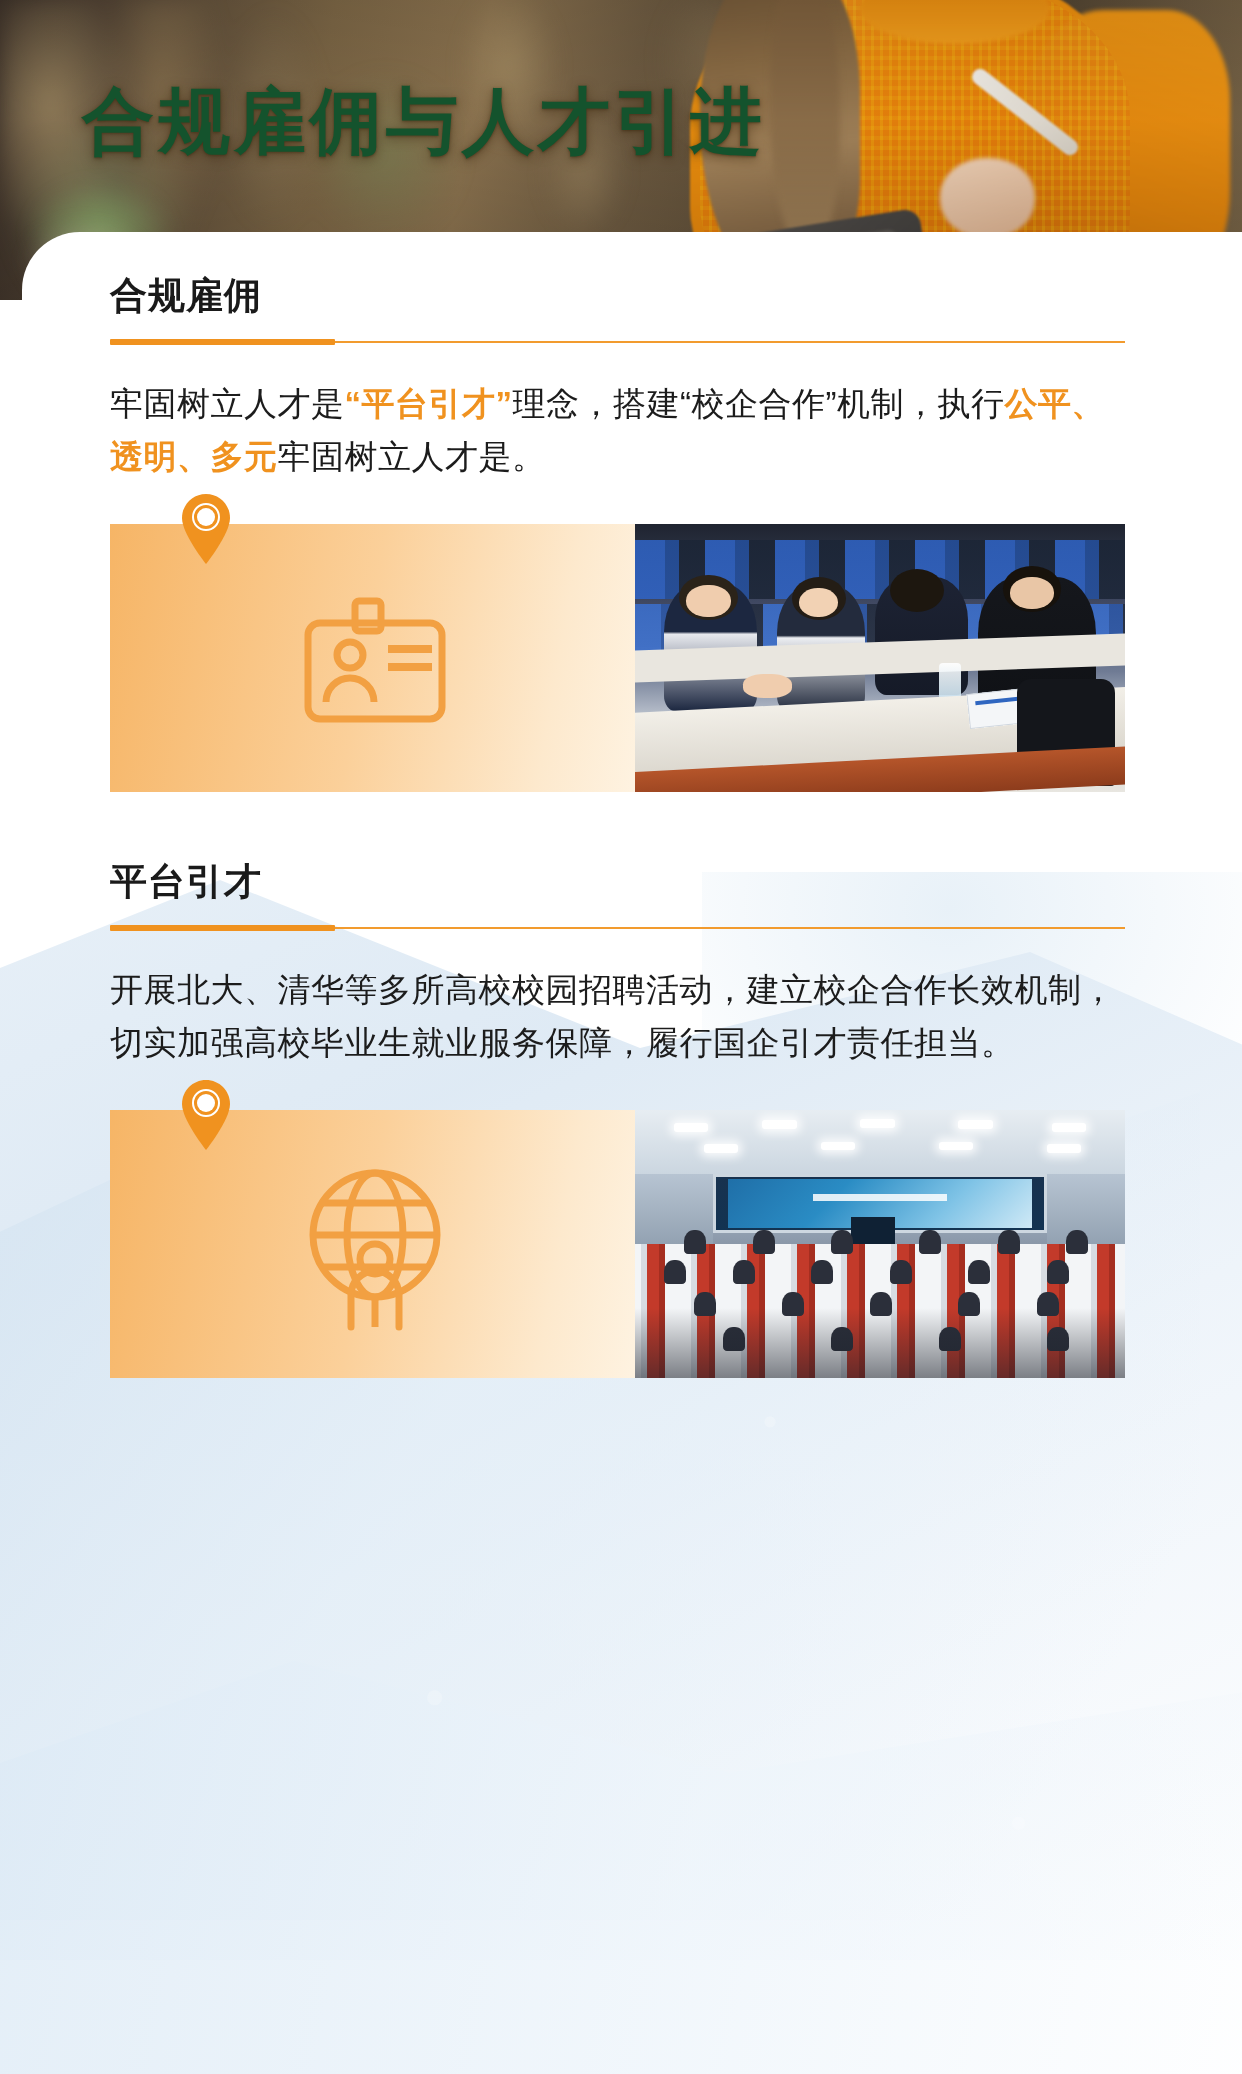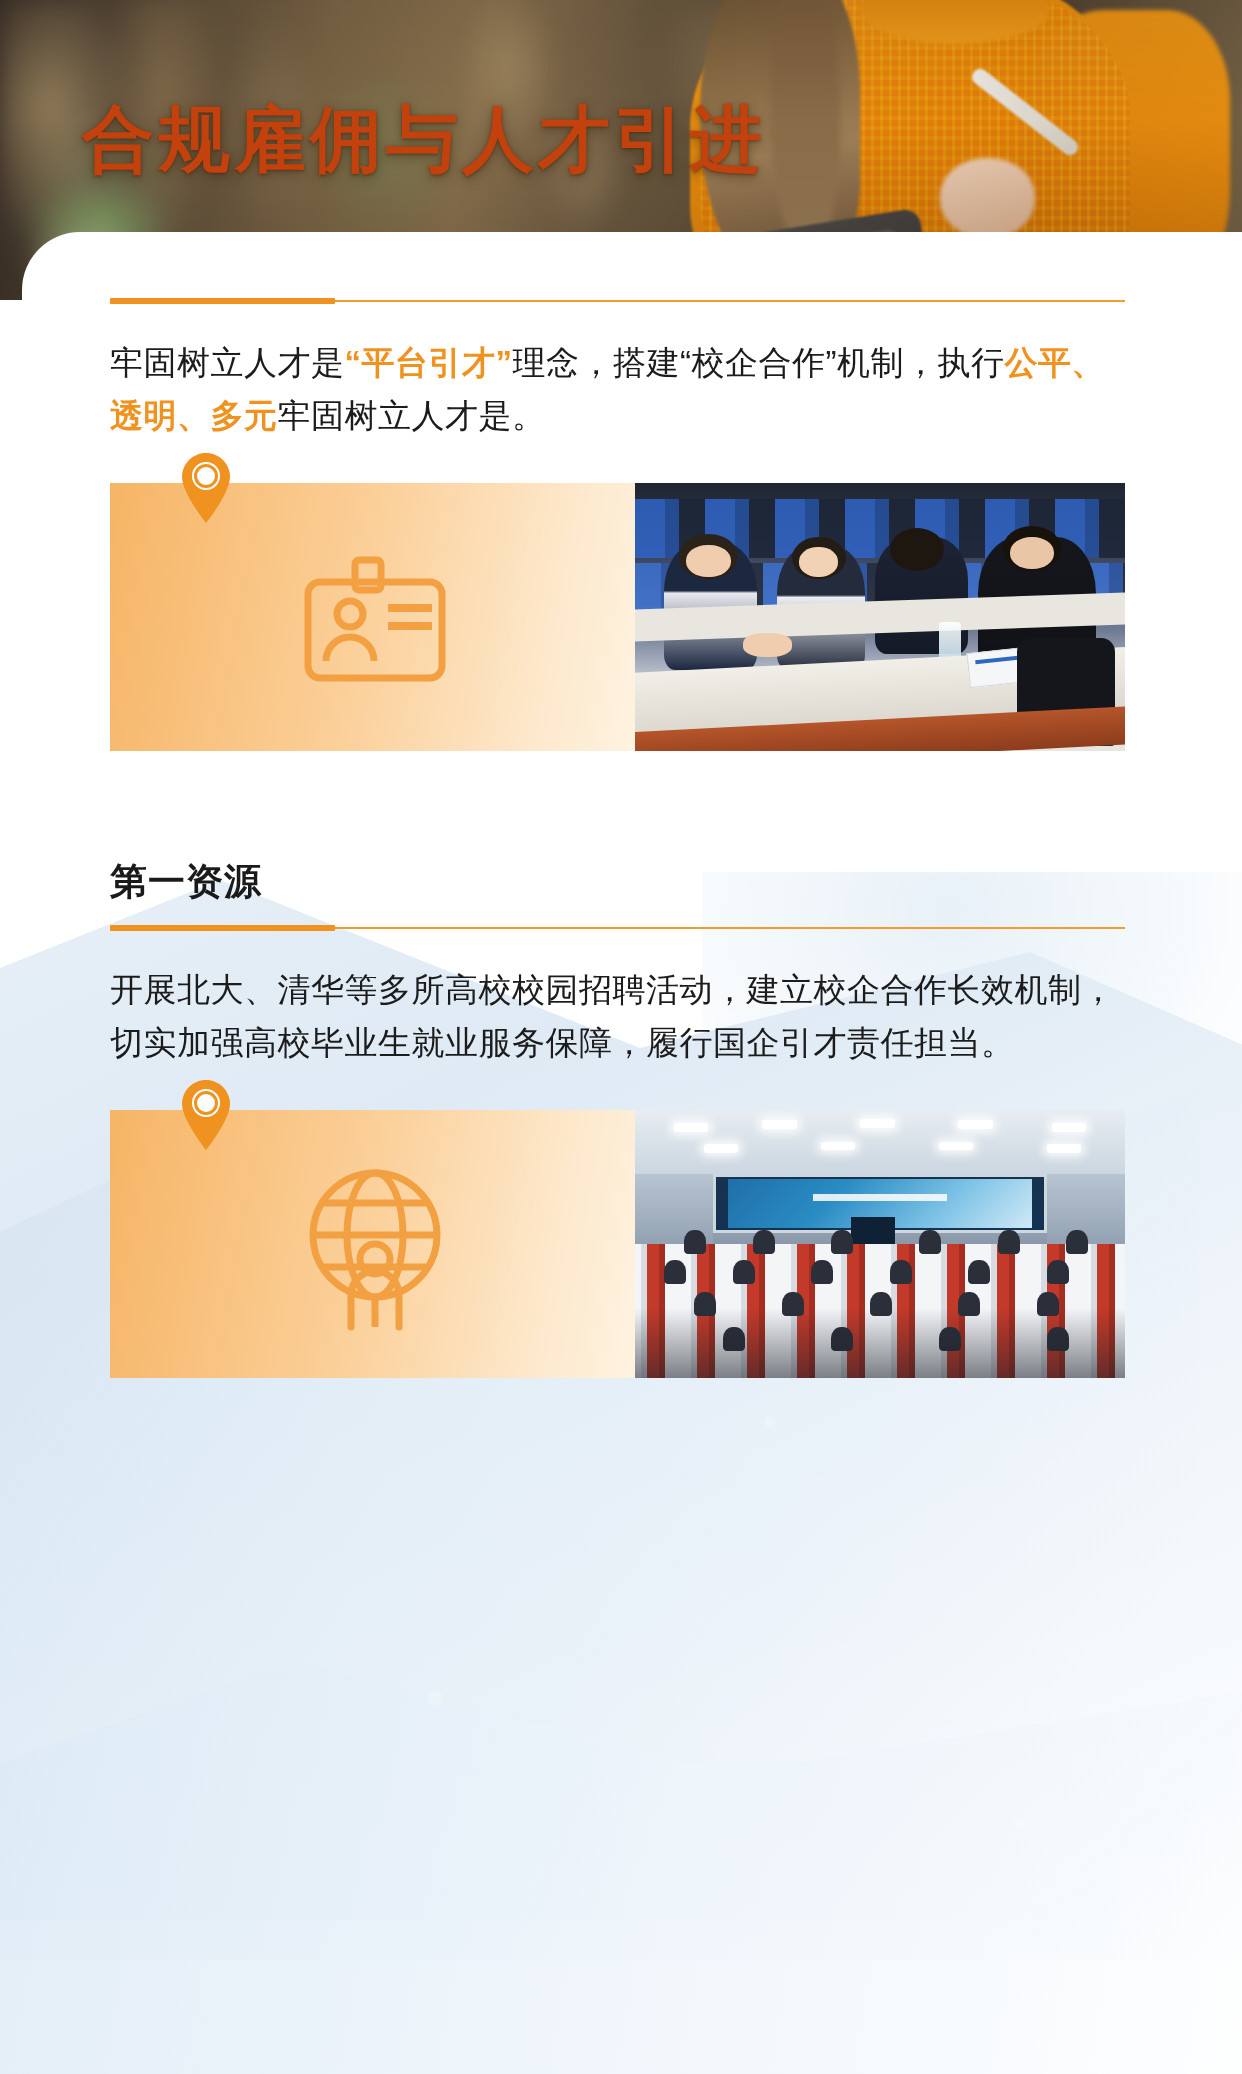--- a/index.html
+++ b/index.html
@@ -99,22 +99,22 @@
     transform:rotate(-9deg);background:linear-gradient(160deg,#6e6a63,#4f4c48);filter:blur(1.4px);}
   .hp-hand{position:absolute;left:700px;top:262px;width:120px;height:70px;border-radius:46%;
     background:linear-gradient(160deg,#f0cfb2,#dcae8a);filter:blur(2px);}
   .hp-hand2{position:absolute;left:940px;top:158px;width:95px;height:80px;border-radius:48%;
     background:linear-gradient(160deg,#f3d5ba,#e0b491);filter:blur(2.2px);}
   .hp-stylus{position:absolute;left:960px;top:104px;width:130px;height:16px;border-radius:8px;
     transform:rotate(38deg);background:linear-gradient(90deg,#f5f1ea,#d9d2c6);filter:blur(1px);}
   .hp-vig{position:absolute;inset:0;background:linear-gradient(180deg,rgba(0,0,0,.10),rgba(0,0,0,.04) 40%,rgba(0,0,0,.16));}
 
   .hero-title{
-    position:absolute;left:82px;top:103px;z-index:3;
-    font-size:72px;font-weight:bold;color:#c2410c;letter-spacing:4px;
+    position:absolute;left:82px;top:85px;z-index:3;
+    font-size:72px;font-weight:bold;color:#14532d;letter-spacing:4px;
     line-height:1;white-space:nowrap;
     text-shadow:0 3px 12px rgba(60,40,15,.55), 0 1px 3px rgba(60,40,15,.6);
   }
   .sheet-fill{
     position:absolute;left:22px;top:232px;width:1300px;height:640px;
     background:#ffffff;border-top-left-radius:58px;z-index:2;
   }
 
   
   .section{position:absolute;z-index:5;left:0;width:1242px;}
@@ -235,20 +235,21 @@
     <div class="hp-hand"></div>
     <div class="hp-vig"></div>
   </div>
 </div>
 <div class="hero-title">合规雇佣与人才引进</div>
 
 <div class="sheet-fill"></div>
 
 <div class="section sec1">
 
+  <div class="sec-head">合规雇佣</div>
 
   <div class="divider">
     <div class="div-thin"></div>
     <div class="div-thick"></div>
   </div>
 
   <div class="para">
     <span>牢固树立人才是</span><span class="hl">“平台引才”</span><span>理念，搭建“校企合作”机制，执行</span><span class="hl">公平、透明、多元</span><span>牢固树立人才是。</span>
   </div>
 
@@ -299,21 +300,21 @@
           </div>
         <div class="chair"></div>
         <div class="deskC"></div>
       </div>
     </div>
   </div>
 </div>
 
 <div class="section sec2">
 
-  <div class="sec-head">第一资源</div>
+  <div class="sec-head">平台引才</div>
 
   <div class="divider">
     <div class="div-thin"></div>
     <div class="div-thick"></div>
   </div>
 
   <div class="para">
     <span>开展北大、清华等多所高校校园招聘活动，建立校企合作长效机制，切实加强高校毕业生就业服务保障，履行国企引才责任担当。</span>
   </div>
 

